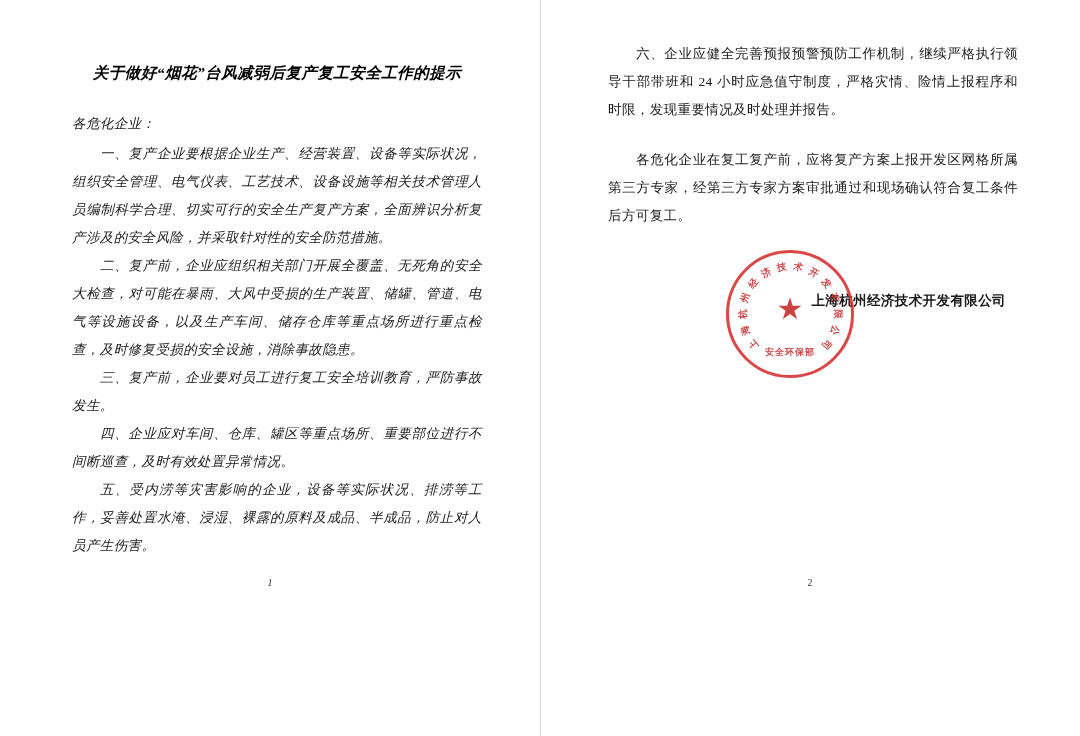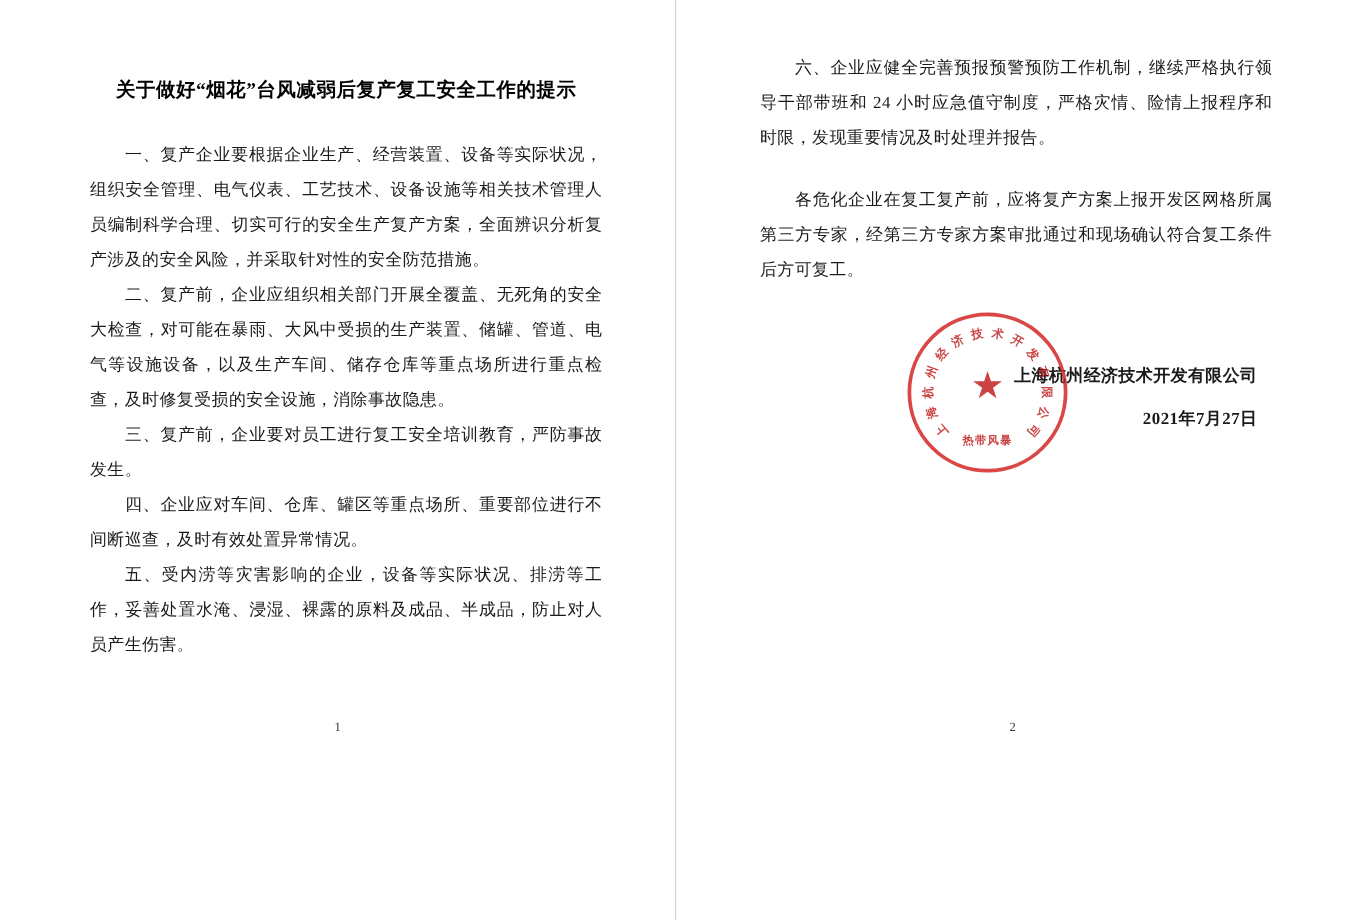--- a/index.html
+++ b/index.html
@@ -22,20 +22,21 @@
     position: relative;
   }
   .page {
     position: relative;
     width: 540px;
     height: 616px;
     box-sizing: border-box;
   }
   .page-left {
     padding: 40px 58px 0 72px;
+    font-style: italic;
   }
   .page-right {
     padding: 40px 62px 0 68px;
   }
   .gutter {
     position: absolute;
     left: 540px;
     top: 0;
     width: 1px;
     height: 736px;
@@ -142,20 +143,21 @@
     color: #333;
   }
 </style>
 </head>
 <body>
 
 <div class="spread">
 
   <div class="page page-left">
     <div class="doc-title">关于做好“烟花”台风减弱后复产复工安全工作的提示</div>
+    <div class="salutation">各危化企业：</div>
     <p class="body">一、复产企业要根据企业生产、经营装置、设备等实际状况，组织安全管理、电气仪表、工艺技术、设备设施等相关技术管理人员编制科学合理、切实可行的安全生产复产方案，全面辨识分析复产涉及的安全风险，并采取针对性的安全防范措施。</p>
     <p class="body">二、复产前，企业应组织相关部门开展全覆盖、无死角的安全大检查，对可能在暴雨、大风中受损的生产装置、储罐、管道、电气等设施设备，以及生产车间、储存仓库等重点场所进行重点检查，及时修复受损的安全设施，消除事故隐患。</p>
     <p class="body">三、复产前，企业要对员工进行复工安全培训教育，严防事故发生。</p>
     <p class="body">四、企业应对车间、仓库、罐区等重点场所、重要部位进行不间断巡查，及时有效处置异常情况。</p>
     <p class="body">五、受内涝等灾害影响的企业，设备等实际状况、排涝等工作，妥善处置水淹、浸湿、裸露的原料及成品、半成品，防止对人员产生伤害。</p>
     <div class="page-number">1</div>
   </div>
 
   <div class="gutter"></div>
 
@@ -175,22 +177,21 @@
             <span style="transform: translate(-8.16146px, -46.286px) rotate(-10deg) translate(-50%, -50%);">技</span>
             <span style="transform: translate(8.16146px, -46.286px) rotate(10deg) translate(-50%, -50%);">术</span>
             <span style="transform: translate(23.5px, -40.7032px) rotate(30deg) translate(-50%, -50%);">开</span>
             <span style="transform: translate(36.0041px, -30.211px) rotate(50deg) translate(-50%, -50%);">发</span>
             <span style="transform: translate(44.1656px, -16.0749px) rotate(70deg) translate(-50%, -50%);">有</span>
             <span style="transform: translate(47px, 0px) rotate(90deg) translate(-50%, -50%);">限</span>
             <span style="transform: translate(44.1656px, 16.0749px) rotate(110deg) translate(-50%, -50%);">公</span>
             <span style="transform: translate(36.0041px, 30.211px) rotate(130deg) translate(-50%, -50%);">司</span>
           </div>
         <div class="star">★</div>
-        <div class="bottom-text">热带风暴</div>
+        <div class="bottom-text">安全环保部</div>
       </div>
       <div class="sign-line">上海杭州经济技术开发有限公司</div>
-      <div class="sign-line">2021年7月27日</div>
     </div>
 
     <div class="page-number">2</div>
   </div>
 
 </div>
 
 </body></html>

